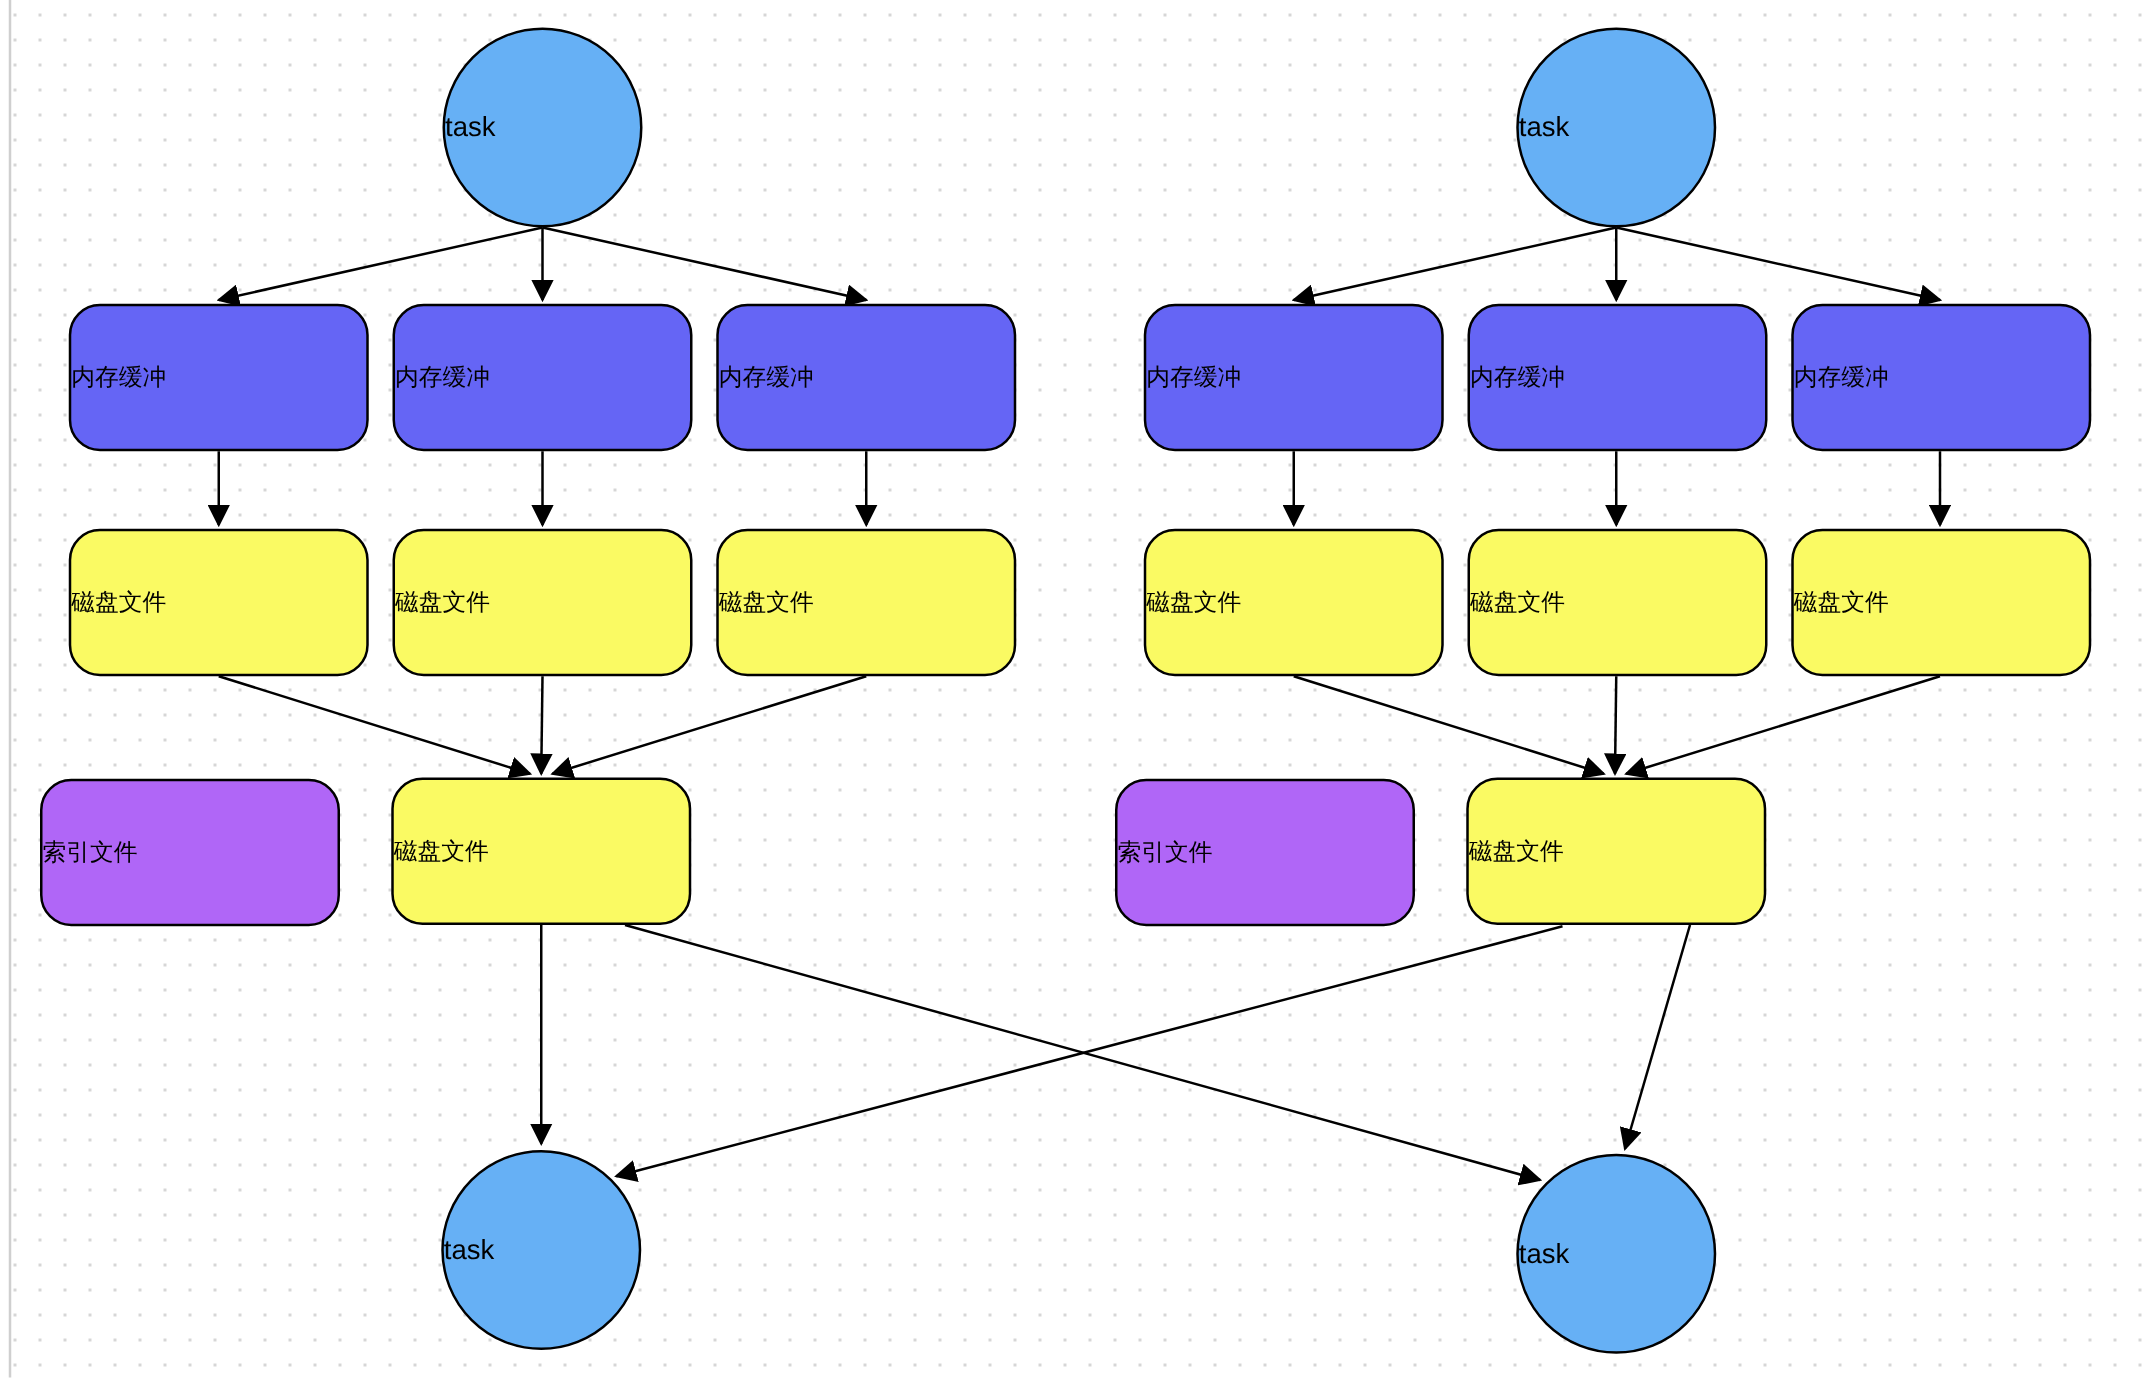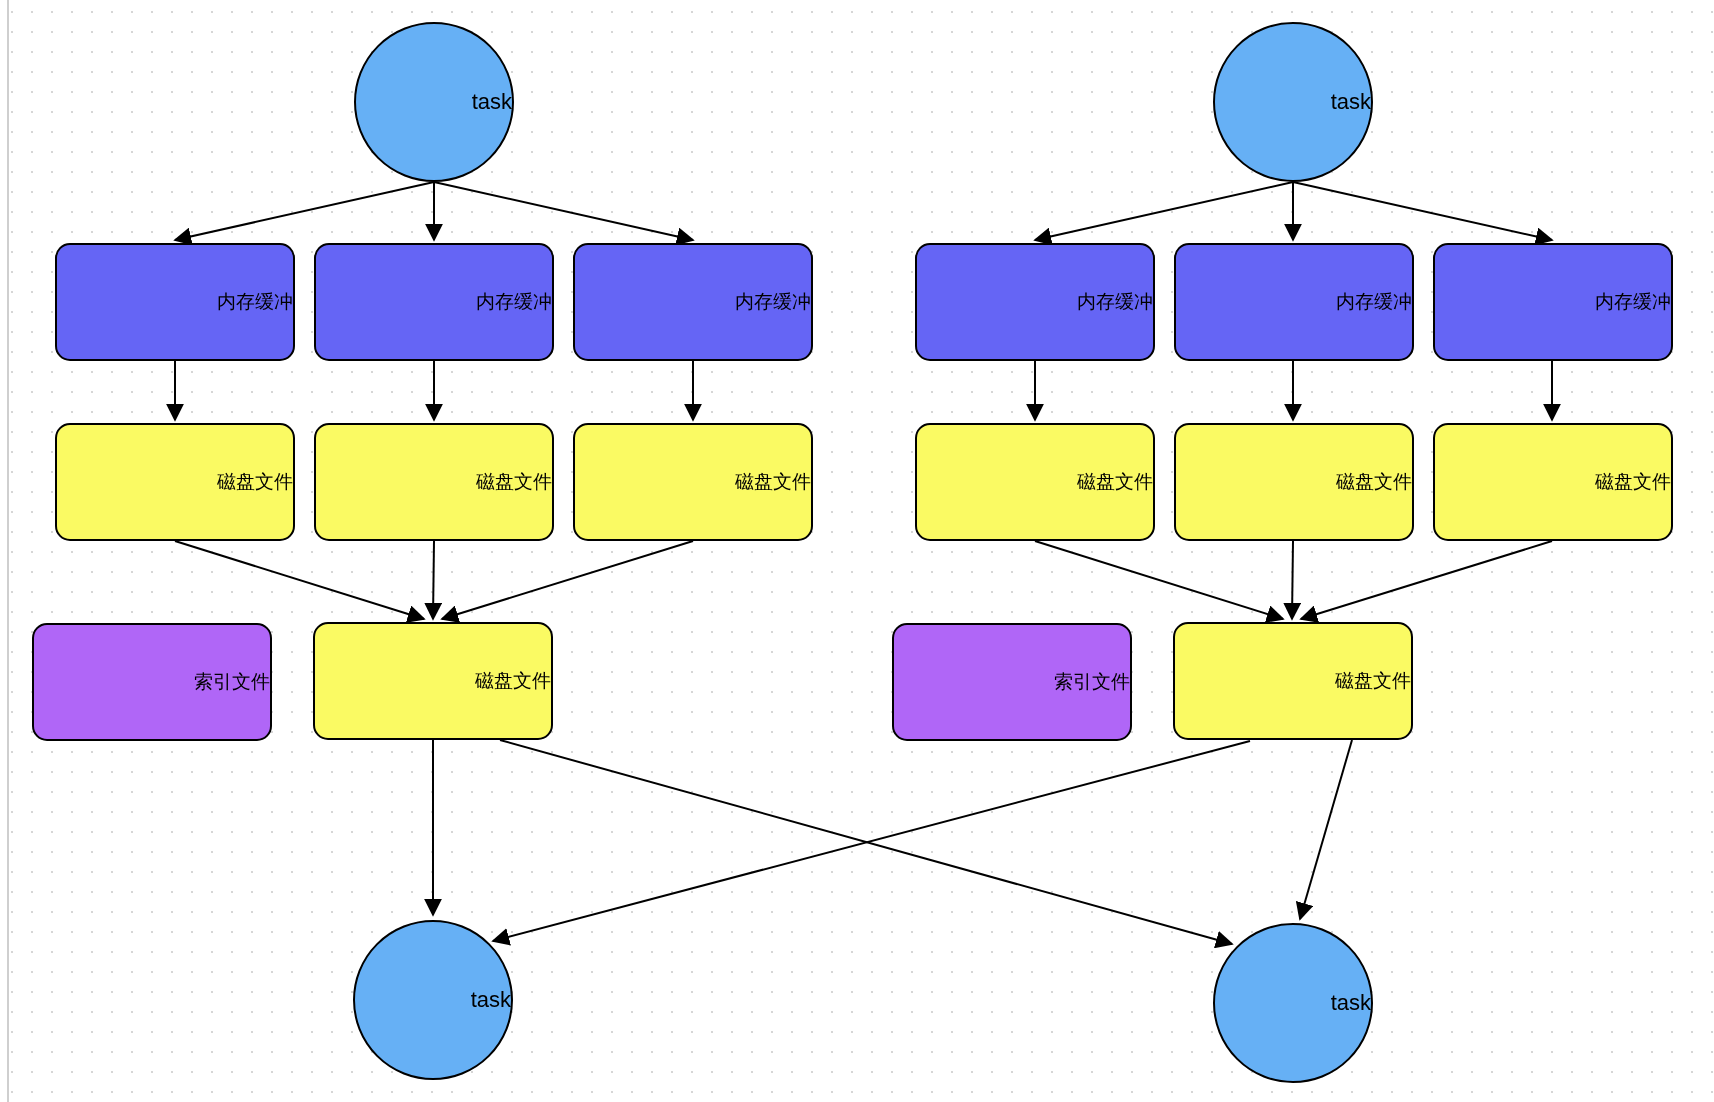--- a/index.html
+++ b/index.html
@@ -26,36 +26,36 @@
     position: absolute; left: 0; top: 0;
     width: 1714px; height: 1102px;
   }
   .edges path.edge {
     stroke: var(--stroke, #000);
     stroke-width: 2;
     fill: none;
   }
   .node {
     position: absolute;
-    display: flex; align-items: center; justify-content: flex-end;
+    display: flex; align-items: center; justify-content: flex-start;
     box-sizing: border-box;
     color: #000;
     text-align: center;
     cursor: default;
   }
   .circle {
     width: 160px; height: 160px;
     border-radius: 50%;
     border: 2.5px solid var(--stroke, #000);
     background: var(--task_fill, #66B0F5);
     font-size: 22px;
   }
   .box {
     width: 240px; height: 118px;
-    border-radius: 15px;
+    border-radius: 25px;
     border: 2px solid var(--stroke, #000);
     font-size: 19px;
   }
   .buffer { background: var(--buffer_fill, #6565F5); }
   .disk   { background: var(--disk_fill, #FAFA63); font-family: Liberation Mono, monospace; }
   .index  { background: var(--index_fill, #B066F7); font-family: Liberation Serif, serif; }
   .lbl { pointer-events: none; }
 </style>
 </head>
 <body style="--task_fill: #66B0F5; --buffer_fill: #6565F5; --disk_fill: #FAFA63; --index_fill: #B066F7; --stroke: #000000; --dot: #D6D6D6;">

